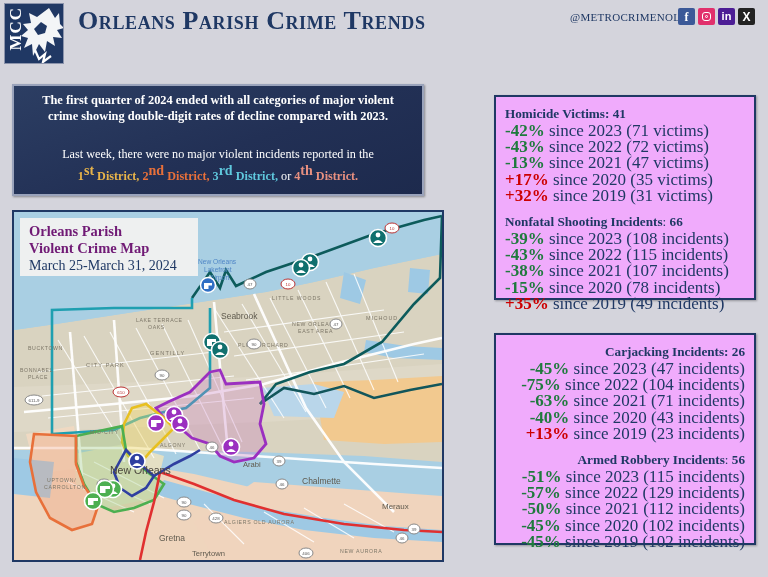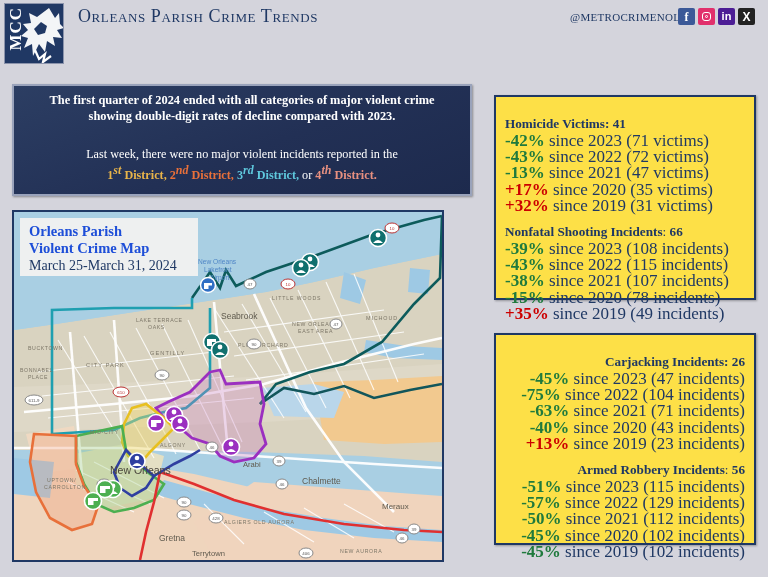--- a/index.html
+++ b/index.html
@@ -23,21 +23,21 @@
     color: #ffffff; font-family: "Liberation Serif", serif;
     font-weight: bold; font-size: 17px; letter-spacing: 1px;
     writing-mode: vertical-rl; transform: rotate(180deg);
     line-height: 1;
   }
   .logo-wolf { position: absolute; right: -2px; top: 2px; width: 46px; height: 57px; }
 
   .title-main {
     position: absolute; left: 78px; top: 6px;
     font-family: "Liberation Serif", serif;
-    font-size: 18px; font-weight: normal; color: #1f3864;
+    font-size: 26px; font-weight: bold; color: #1f3864;
     font-variant: small-caps; letter-spacing: 0.6px;
     white-space: nowrap;
   }
   .title-sub {
     position: absolute; left: 80px; top: 37px;
     font-family: "Liberation Serif", serif;
     font-size: 18px; font-weight: bold; font-style: italic; color: #1f3864;
     font-variant: small-caps; letter-spacing: 0.4px;
     white-space: nowrap;
   }
@@ -59,64 +59,64 @@
   .soc-ig .ig-sq {
     width: 9px; height: 9px; border: 1.6px solid #fff; border-radius: 3px;
     display: flex; align-items: center; justify-content: center;
   }
   .soc-ig .ig-dot { width: 3.5px; height: 3.5px; border: 1.3px solid #fff; border-radius: 50%; }
   .soc-li { background: #4c1d95; font-size: 11px; }
   .soc-x  { background: #222222; font-size: 12px; }
 
   
   .callout {
-    position: absolute; left: 12px; top: 84px; width: 460px; height: 112px;
+    position: absolute; left: 12px; top: 84px; width: 412px; height: 112px;
     background: linear-gradient(160deg,#2c3e63 0%, #223055 55%, #1d2a4d 100%);
     border: 2px solid #9aa3bb;
     box-shadow: 1px 1px 2px rgba(0,0,0,.35);
     color: #ffffff;
     padding: 7px 14px 0 14px;
     text-align: center;
   }
   .callout-l1 {
     font-size: 12.4px; font-weight: bold; line-height: 15.5px;
     font-family: "Liberation Serif", serif;
   }
   .callout-l2 {
     margin-top: 23px;
     font-size: 12.2px; line-height: 15.5px;
     font-family: "Liberation Serif", serif;
   }
   .dist { font-weight: bold; }
-  .dist sup { font-size: 12px; font-style: italic; }
+  .dist sup { font-size: 14px; }
 
   
   .map {
     position: absolute; left: 12px; top: 210px; width: 432px; height: 352px;
     border: 2px solid #1f3864; overflow: hidden; background: #a9cfe3;
   }
   .map-svg { position: absolute; left: 0; top: 0; }
   .map-card {
     position: absolute; left: 6px; top: 6px; width: 178px; height: 58px;
     background: #eef0f0; padding: 5px 0 0 9px; z-index: 30;
   }
   .map-card-t1 {
-    font-size: 14.5px; font-weight: bold; color: #1d4ed8; line-height: 17px;
+    font-size: 14.5px; font-weight: bold; color: #701a75; line-height: 17px;
     font-family: "Liberation Serif", serif;
   }
   .map-card-t2 {
     font-size: 14px; color: #1f3864; margin-top: 1px;
     font-family: "Liberation Serif", serif;
   }
 
   
   .statbox {
-    position: absolute; background: #fde047;
+    position: absolute; background: #f0abfc;
     border: 2px solid #1f3864; box-shadow: 1px 1px 2px rgba(0,0,0,.3);
-    padding: 18px 9px 4px 9px;
+    padding: 8px 9px 4px 9px;
   }
   .sb-top { left: 494px; top: 95px; width: 262px; height: 205px; }
   .sb-bot { left: 494px; top: 333px; width: 262px; height: 212px; text-align: right; }
   .stat-head {
     font-size: 13.2px; color: #1f3864; line-height: 18px;
     font-family: "Liberation Serif", serif; white-space: nowrap;
   }
   .stat-head b { font-weight: bold; }
   .stat-row {
     font-size: 17px; color: #1f3864; line-height: 16.2px;

